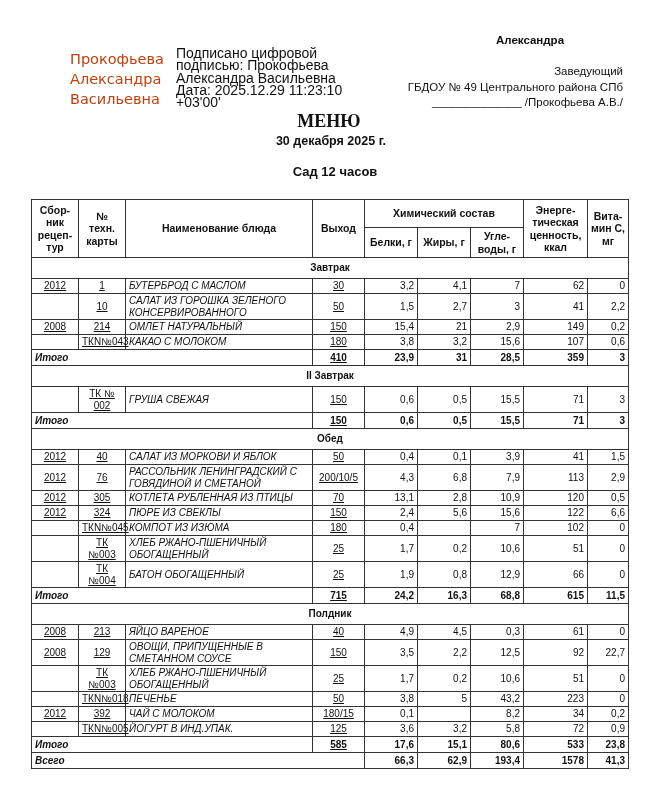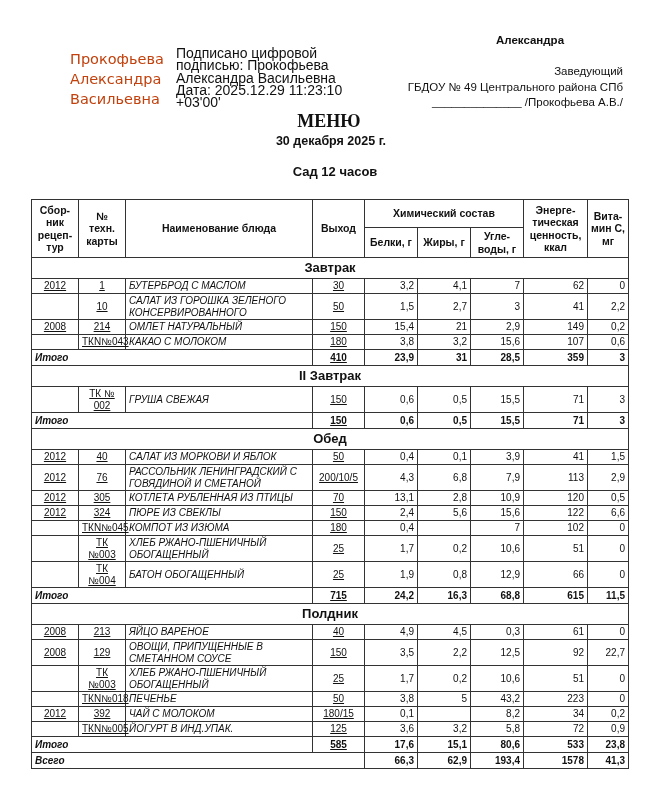--- a/index.html
+++ b/index.html
@@ -10,21 +10,21 @@
   .approve-lines { position: absolute; right: 35px; top: 64px; text-align: right; font-size: 11.5px; line-height: 15.5px; }
   .menu-title { position: absolute; left: 0; width: 658px; top: 111px; text-align: center; font-family: "Liberation Serif", serif; font-weight: bold; font-size: 18px; }
   .menu-date { position: absolute; left: 0; width: 640px; top: 134px; text-align: center; font-weight: bold; font-size: 12.5px; margin-left: 11px; }
   .menu-sub { position: absolute; left: 6px; width: 658px; top: 164px; text-align: center; font-weight: bold; font-size: 13px; }
   table.menu { position: absolute; left: 31px; top: 199px; border-collapse: collapse; table-layout: fixed; width: 597px; font-size: 10px; }
   table.menu td, table.menu th { border: 1px solid #333; padding: 0 3px; line-height: 11.5px; vertical-align: middle; }
   table.menu th { font-weight: bold; font-size: 10.5px; text-align: center; line-height: 12.5px; }
   .c { text-align: center; text-decoration: underline; }
   .r { text-align: right; }
   .l { text-align: left; font-style: italic; }
-  tr.section td { font-weight: bold; font-size: 13px; text-align: center; height: 20px; }
+  tr.section td { font-weight: bold; font-size: 10px; text-align: center; height: 20px; }
   tr.total td { font-weight: bold; height: 15px; }
   tr.row1 td { height: 14px; }
   tr.row2 td { height: 25px; }
   tr.hdr1 th { height: 27px; }
   tr.hdr2 th { height: 29px; }
 </style>
 </head>
 <body>
 
 <div class="sig-name">

